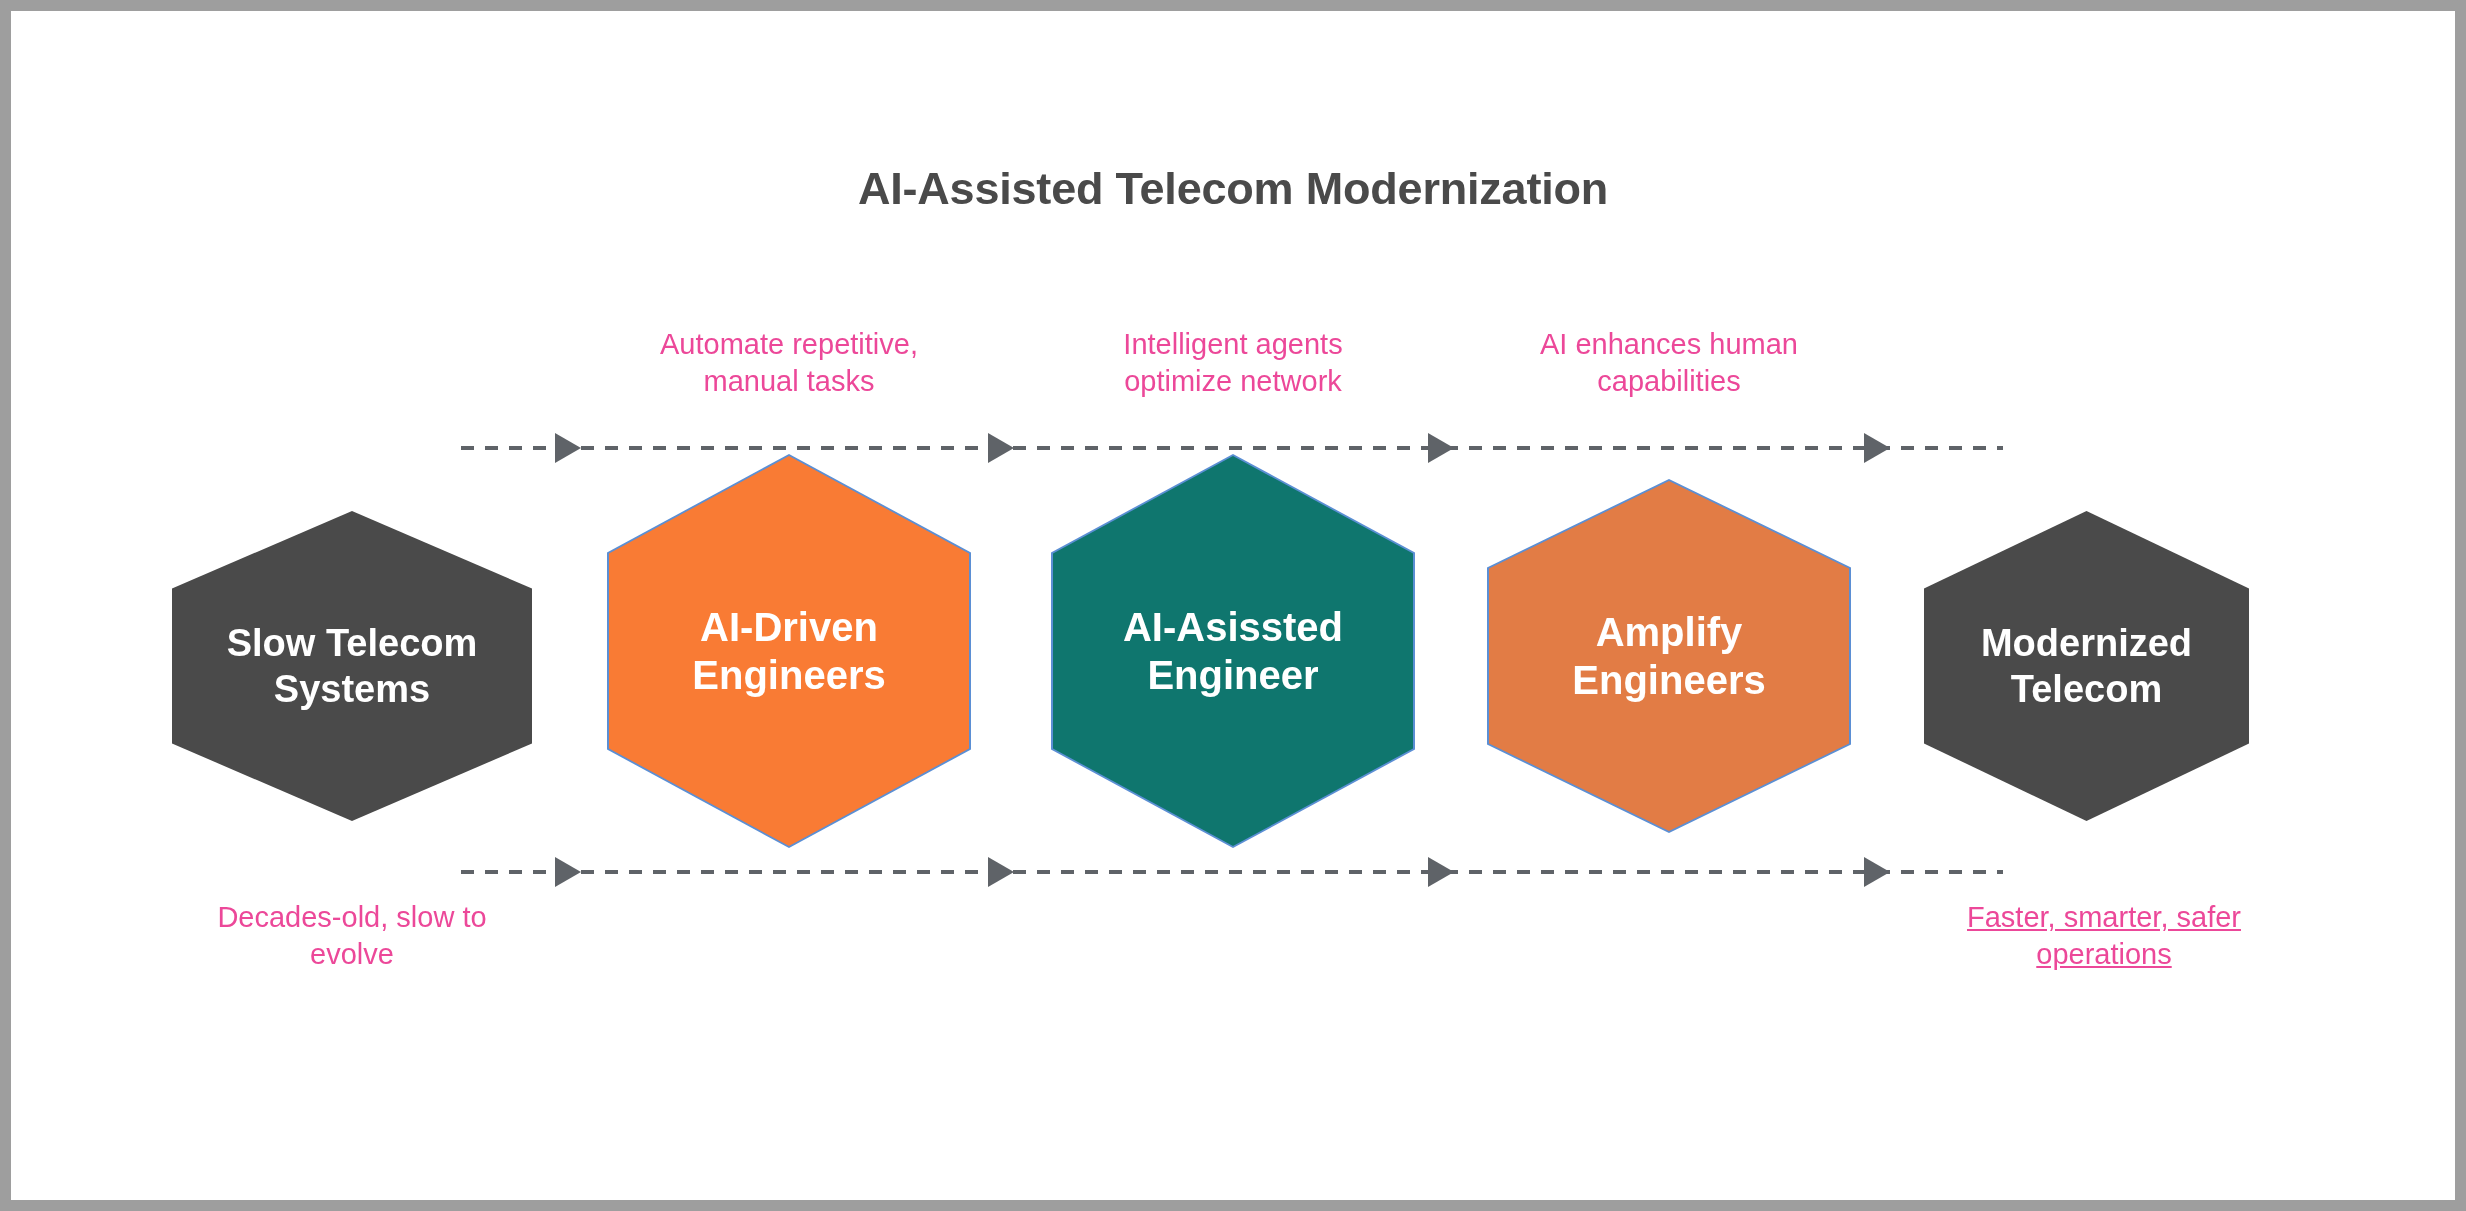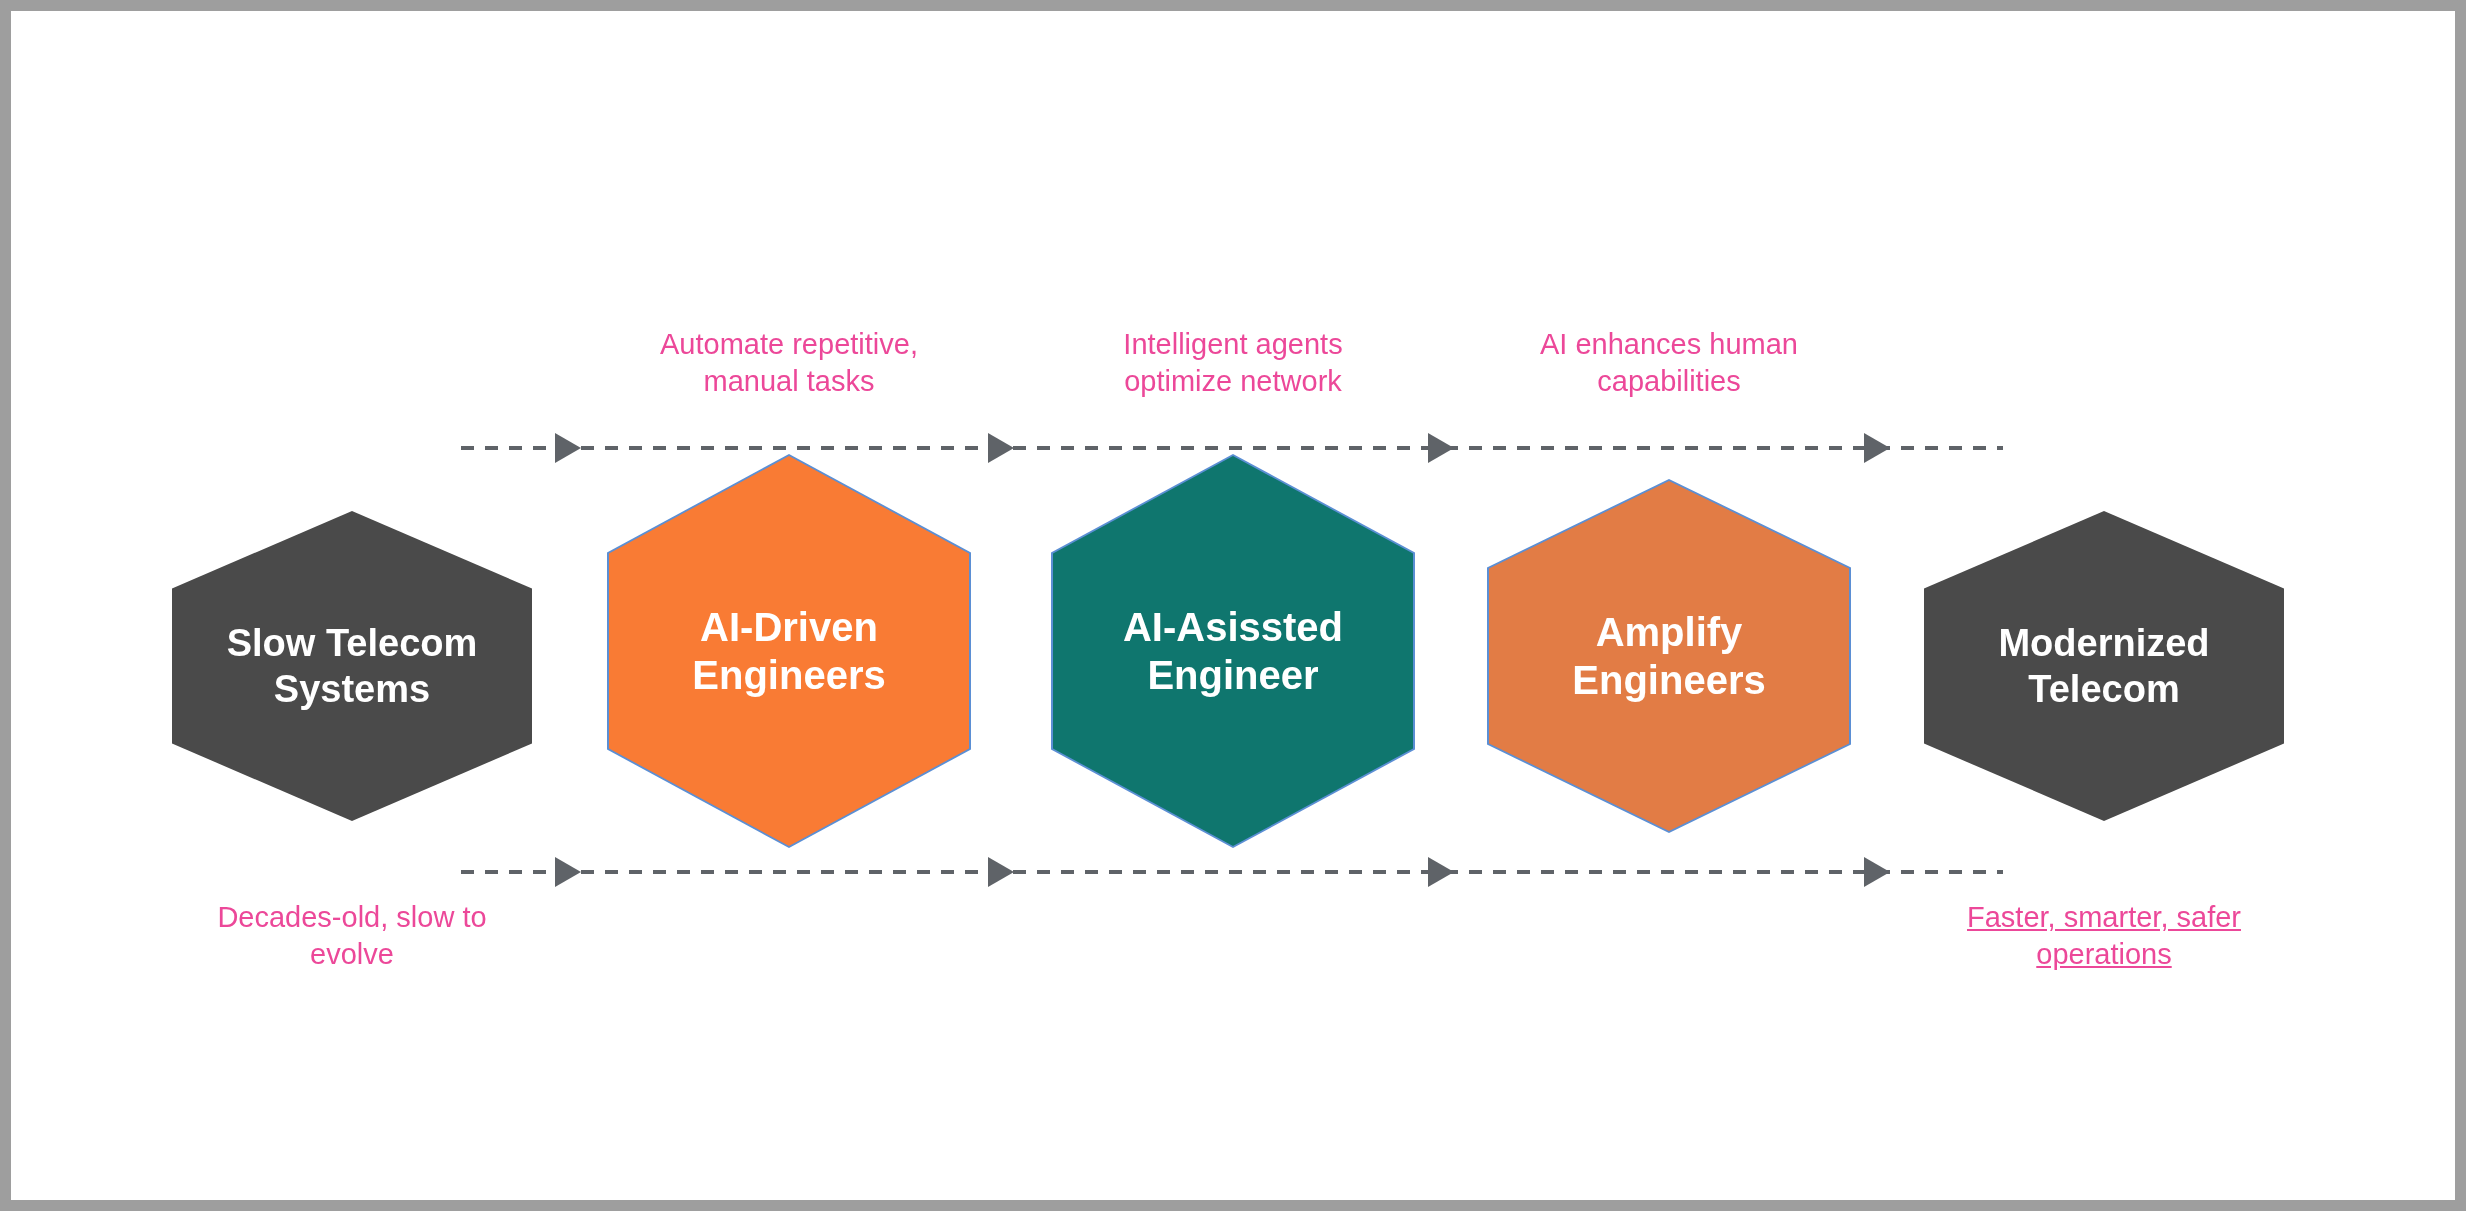--- a/index.html
+++ b/index.html
@@ -102,20 +102,21 @@
     background: #5b8fd4;
     pointer-events: none;
   }
 </style>
 </head>
 <body>
 
 <div id="canvas-frame">
   <div id="canvas">
 
+    <div id="diagram-title">AI-Assisted Telecom Modernization</div>
 
     <svg id="flow-line-top" class="flow-line" viewBox="0 0 2444 40" preserveAspectRatio="none">
       <g id="flow-top-group">
           <line x1="450" y1="20" x2="1992" y2="20" stroke="#5f6368" stroke-width="4" stroke-dasharray="13 11"></line>
           <polygon points="544,5 570,20 544,35" fill="#5f6368"></polygon>
           <polygon points="977,5 1003,20 977,35" fill="#5f6368"></polygon>
           <polygon points="1417,5 1443,20 1417,35" fill="#5f6368"></polygon>
           <polygon points="1853,5 1879,20 1853,35" fill="#5f6368"></polygon>
         </g>
     </svg>
@@ -151,21 +152,21 @@
         <div class="hex-rim" style="left: 1040px; top: 443px; width: 364px; height: 394px; background: rgb(91, 143, 212);"></div>
         <div class="hex hex-orange" style="left: 1042px; top: 445px; width: 360px; height: 390px; background: #0f766e;">
           <div class="hex-label">AI-Asissted
 Engineer</div>
         </div>
         <div class="hex-rim" style="left: 1476px; top: 468px; width: 364px; height: 354px; background: rgb(91, 143, 212);"></div>
         <div class="hex hex-orange" style="left: 1478px; top: 470px; width: 360px; height: 350px; background: rgb(226, 124, 69);">
           <div class="hex-label">Amplify
 Engineers</div>
         </div>
-        <div class="hex hex-dark" style="left: 1913px; top: 500px; width: 360px; height: 310px; background: rgb(74, 74, 74);">
+        <div class="hex hex-dark" style="left: 1913px; top: 500px; width: 325px; height: 310px; background: rgb(74, 74, 74);">
           <div class="hex-label">Modernized
 Telecom</div>
         </div>
       </div>
     <div id="captions-bottom-layer">
         <div class="caption caption-bottom" style="left: 131px; width: 420px;">Decades-old, slow to
 evolve</div>
         <div class="caption caption-bottom" style="left: 1883px; width: 420px; text-decoration: underline;">Faster, smarter, safer
 operations</div>
       </div>

